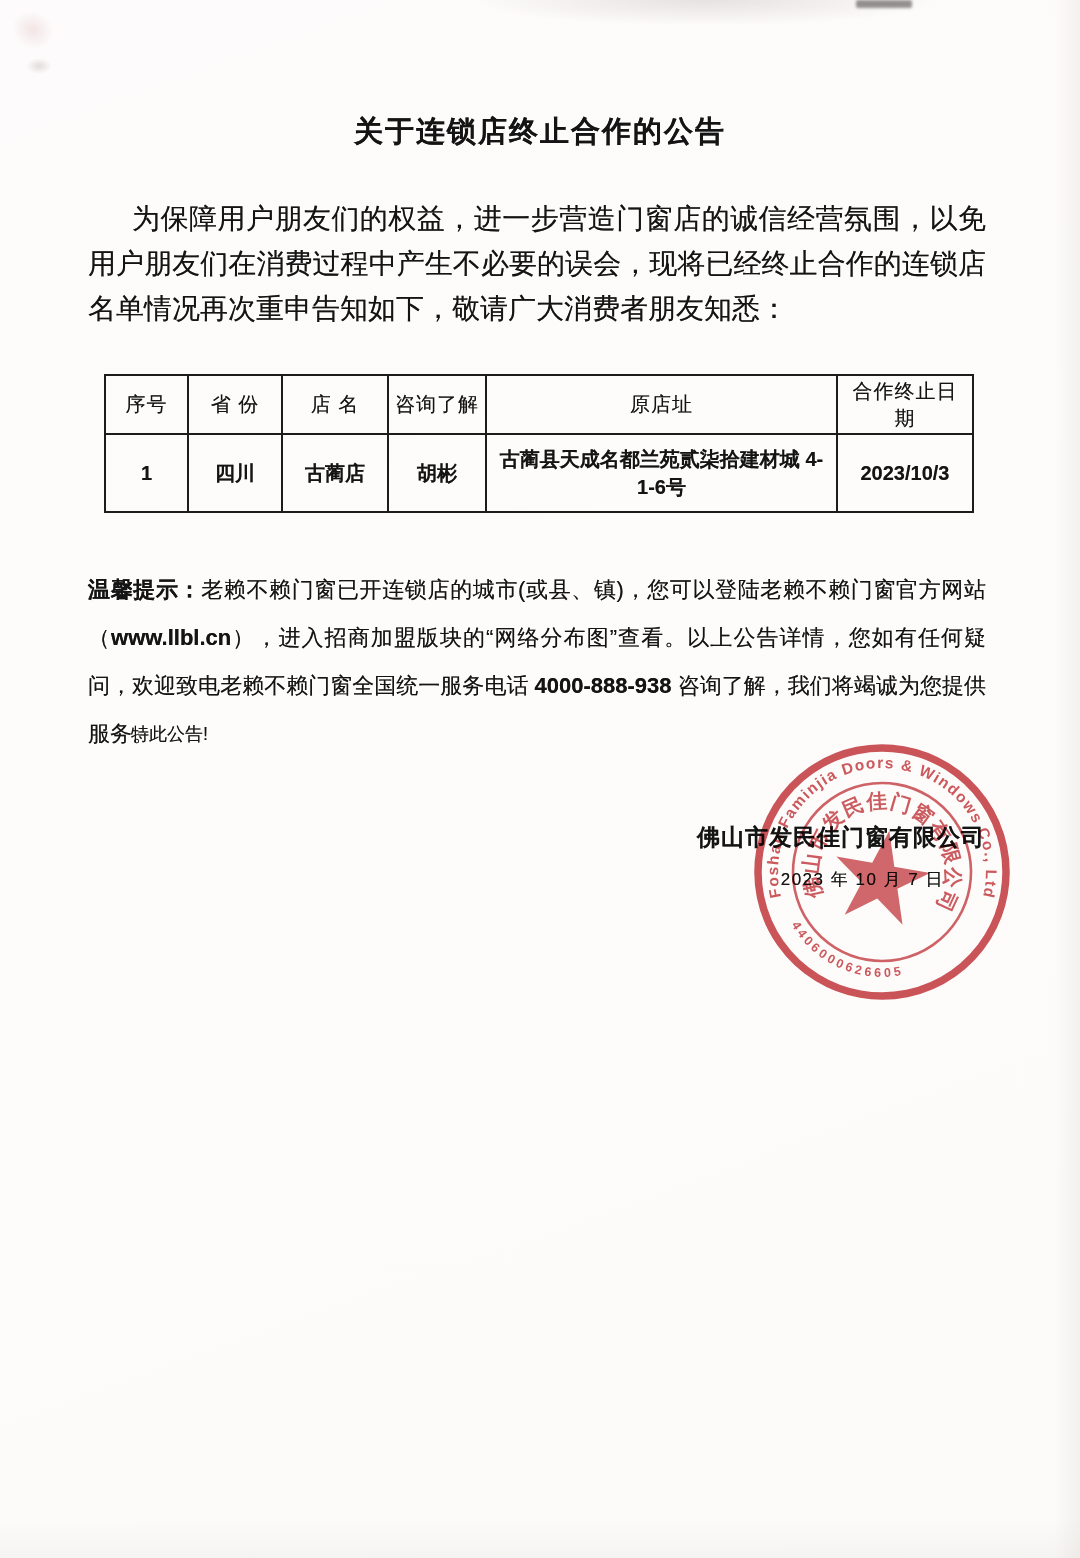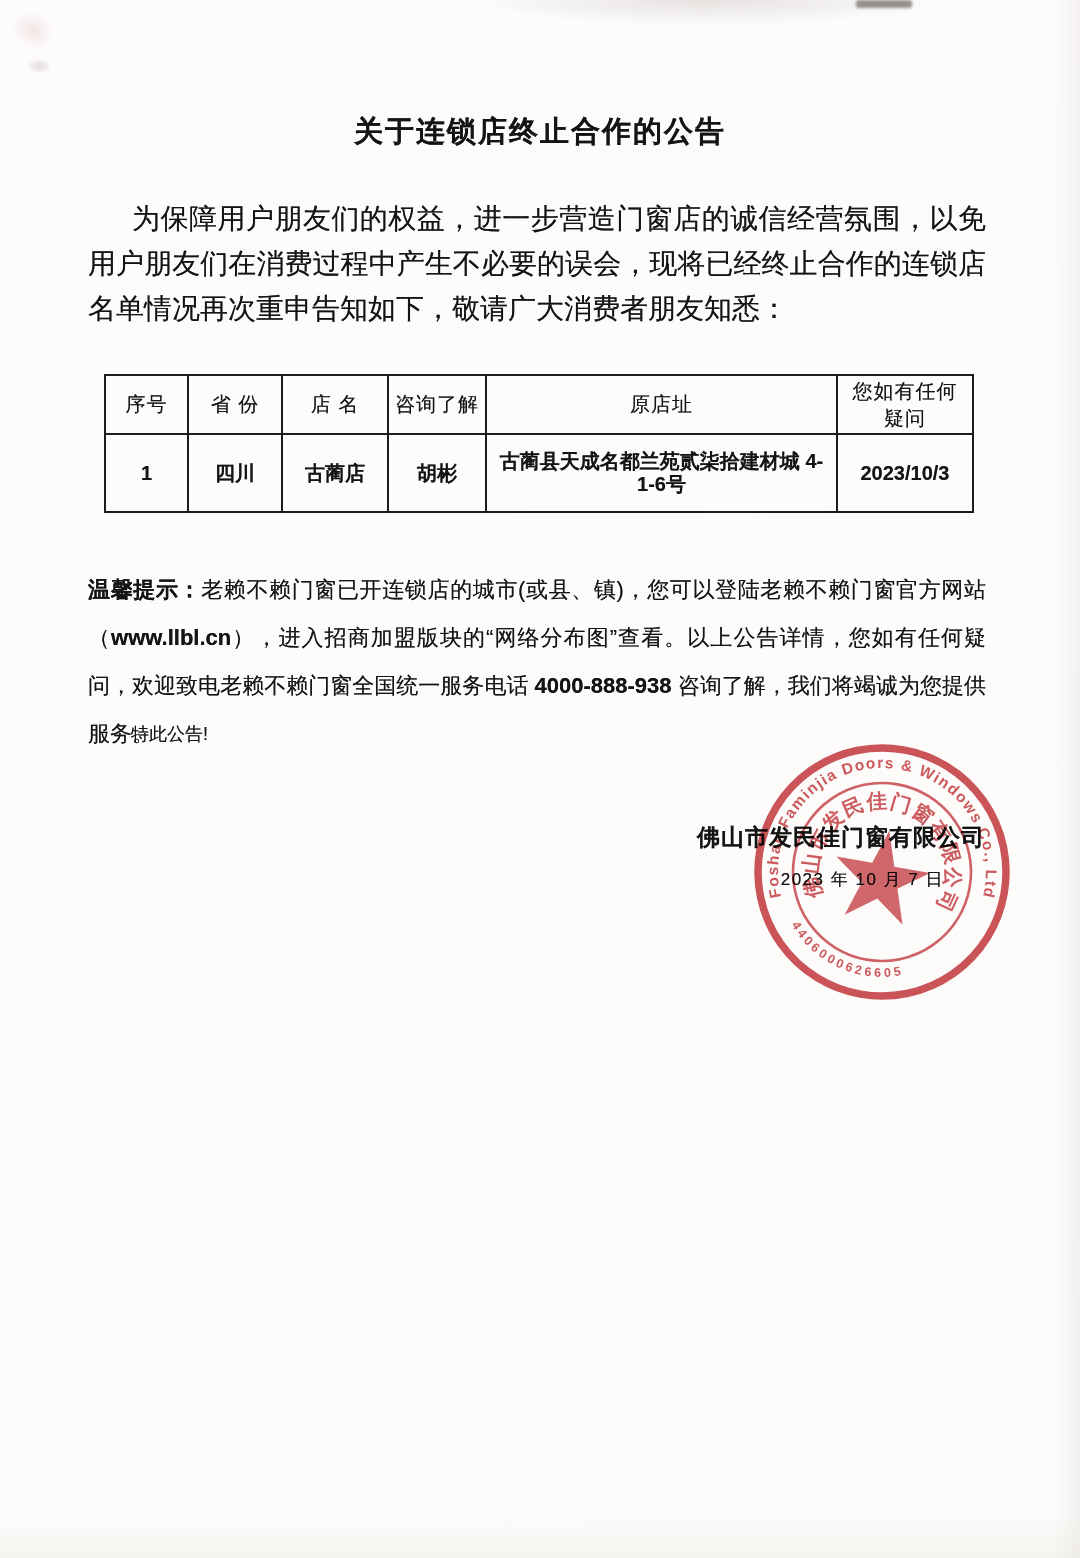--- a/index.html
+++ b/index.html
@@ -33,21 +33,21 @@
     background:transparent;
     border-radius:7px;
   }
   table.stores th,table.stores td{
     border:2.4px solid #1c1c1c;padding:0 6px;
     text-align:center;vertical-align:middle;
     font-size:20px;
   }
   table.stores th{height:57px;font-weight:500;letter-spacing:1px;text-shadow:0 0 .4px rgba(0,0,0,.5);}
   table.stores td{height:76px;font-weight:600;text-shadow:0 0 .4px rgba(0,0,0,.5);}
-  td.addr{text-align:left;font-size:21px;line-height:23px;padding:4px 8px;}
+  td.addr{text-align:left;font-size:21px;line-height:28px;padding:4px 8px;}
   td.seq,td.enddate{font-weight:700;}
   col.c-seq{width:83px;} col.c-prov{width:94px;} col.c-store{width:106px;}
   col.c-mgr{width:98px;} col.c-addr{width:351px;} col.c-date{width:136px;}
 
   .tip{
     position:absolute;top:544px;left:88px;width:898px;
     font-size:22px;line-height:48px;text-align:justify;text-justify:inter-ideograph;
     font-weight:500;text-shadow:0 0 .4px rgba(0,0,0,.55);
   }
   .tip .b{font-weight:700;text-shadow:0 0 .6px rgba(0,0,0,.8);}
@@ -95,21 +95,21 @@
       <col class="c-addr">
       <col class="c-date">
   </colgroup>
   <thead>
     <tr>
       <th>序号</th>
       <th>省 份</th>
       <th>店 名</th>
       <th>咨询了解</th>
       <th>原店址</th>
-      <th>您如有任何疑问</th>
+      <th>合作终止日期</th>
     </tr>
   </thead>
   <tbody>
     <tr>
       <td class="seq">1</td>
       <td>四川</td>
       <td>古蔺店</td>
       <td>胡彬</td>
       <td class="addr">古蔺县天成名都兰苑贰柒拾建材城 4-1-6号</td>
       <td class="enddate">2023/10/3</td>

